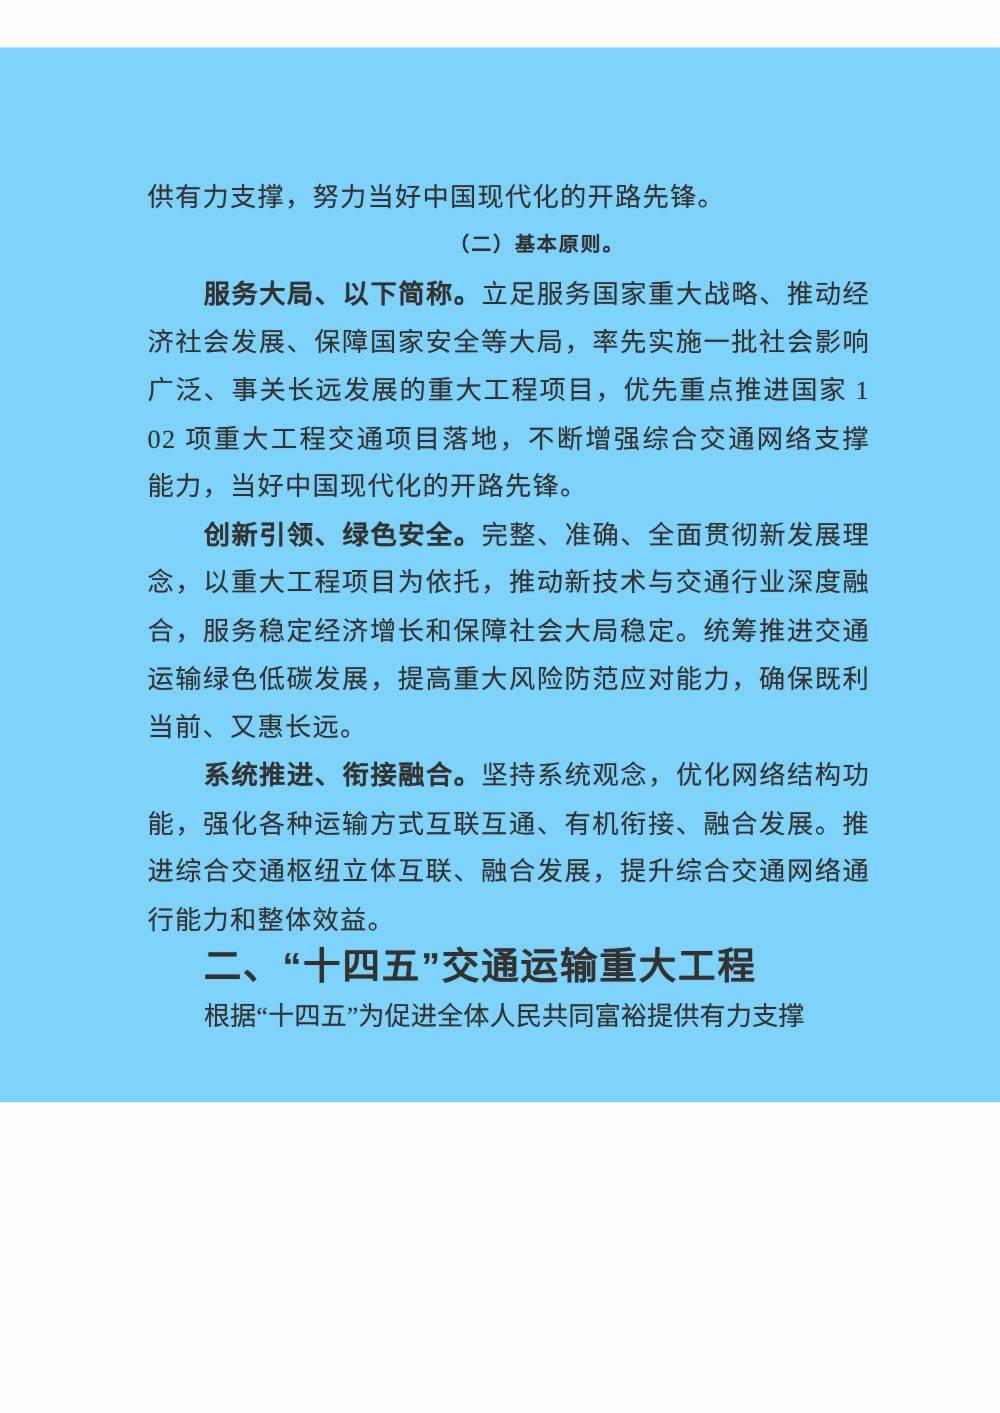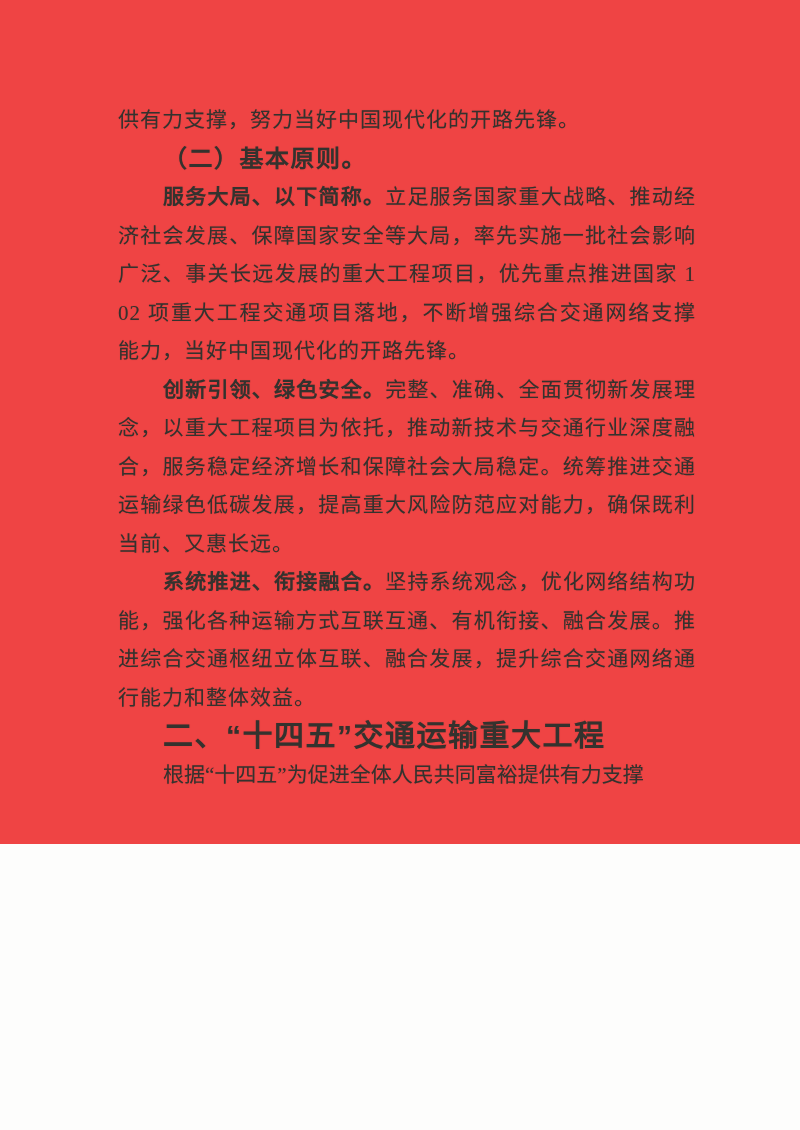--- a/index.html
+++ b/index.html
@@ -4,25 +4,26 @@
 <style>
   html, body {
     margin: 0;
     padding: 0;
     background: #fdfdfc;
   }
   .page {
     position: relative;
     width: 800px;
     height: 844px;
-    background: #ef4444;
+    background: #7dd3fc;
     overflow: hidden;
     font-family: "Liberation Serif", "DejaVu Serif", serif;
     color: #34322e;
     text-shadow: 0 0 1px rgba(52, 50, 46, 0.30);
+    margin-top: 38px;
   }
   .content {
     position: absolute;
     left: 118px;
     top: 101px;
     width: 578px;
   }
   .para {
     margin: 0;
     font-size: 21px;
@@ -33,26 +34,26 @@
     word-break: break-all;
   }
   .para.continuation {
     text-indent: 0;
   }
   .para.tight {
     letter-spacing: 0;
   }
   .subheading {
     margin: 0;
-    font-size: 24px;
+    font-size: 16px;
     line-height: 38.5px;
     letter-spacing: 1.5px;
     font-weight: bold;
     text-indent: 45px;
-    text-align: left;
+    text-align: center;
   }
   .lead {
     font-weight: bold;
     letter-spacing: 1px;
   }
   .section-heading {
     margin: 0;
     font-size: 30px;
     line-height: 38.5px;
     letter-spacing: 1.5px;

